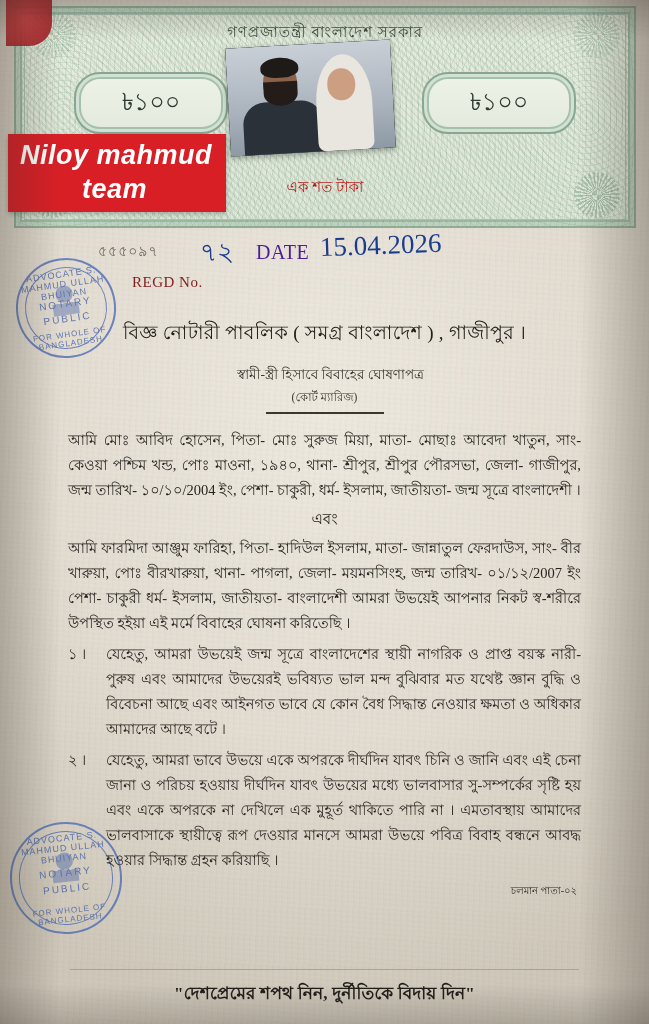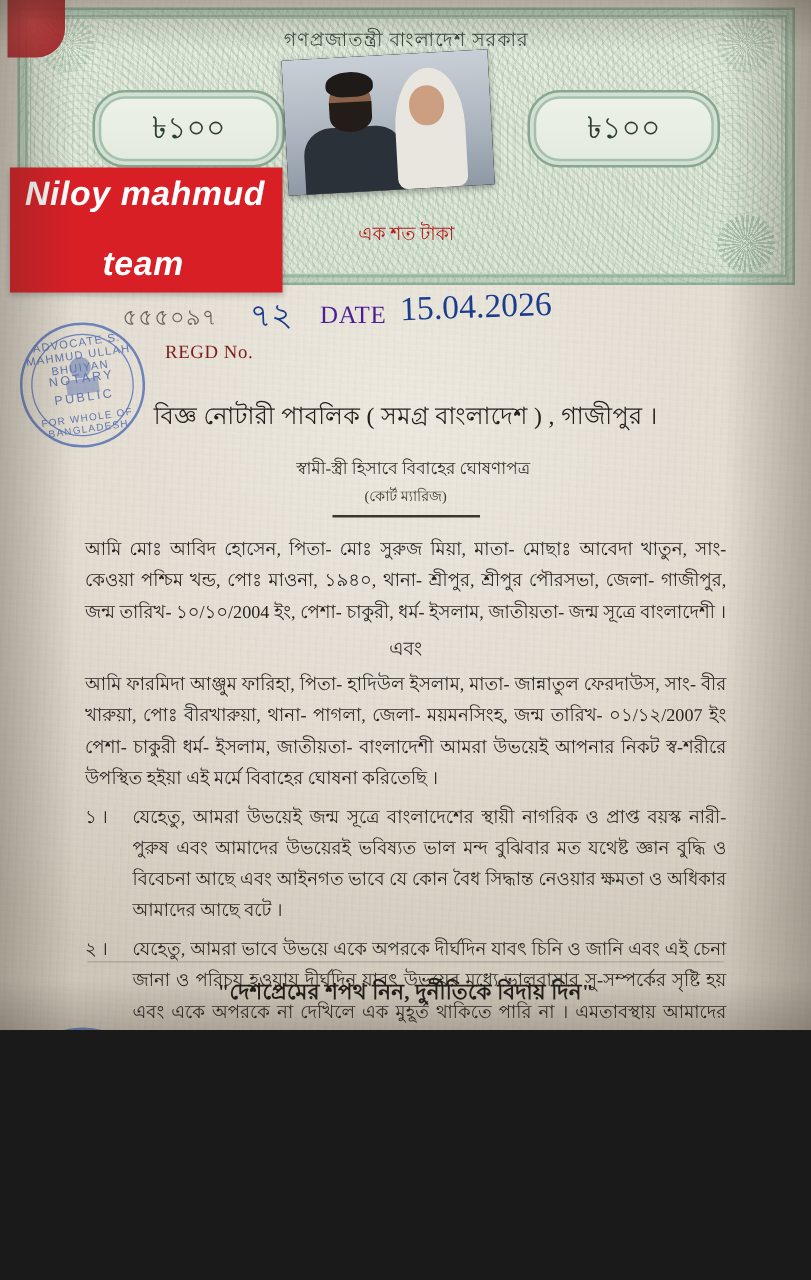--- a/index.html
+++ b/index.html
@@ -3,21 +3,21 @@
 <meta charset="utf-8">
 <style>
   html, body {
     margin: 0;
     padding: 0;
     background: #1a1a1a;
   }
   .page {
     position: relative;
     width: 649px;
-    height: 824px;
+    height: 1024px;
     overflow: hidden;
     background: #ded9cf;
     font-family: "Liberation Serif", serif;
   }
   
   .paper {
     position: absolute;
     inset: 0;
     background:
       radial-gradient(ellipse 80% 60% at 50% 40%, #efeae0 0%, #e3ddd2 55%, #cfc8ba 100%),
@@ -181,21 +181,21 @@
     color: #ffffff;
     font-family: "Liberation Sans", sans-serif;
     font-style: italic;
     font-weight: bold;
     font-size: 27px;
     line-height: 34px;
     padding: 4px 14px 6px 12px;
     letter-spacing: 0.5px;
     box-shadow: 0 2px 5px rgba(0,0,0,0.25);
   }
-  .watermark .l2 { display: block; margin-left: 62px; margin-top: 22px; }
+  .watermark .l2 { display: block; margin-left: 62px; }
 
   
   .corner-red {
     position: absolute;
     left: 6px; top: 0px;
     width: 46px; height: 46px;
     background: radial-gradient(circle at 40% 40%, #d4363a, #9b1d22);
     border-radius: 0 0 50% 0;
     opacity: .92;
   }
@@ -222,21 +222,21 @@
     position: absolute; left: 148px; top: 9px;
     font-size: 20px; color: #4c1d95; letter-spacing: .5px;
   }
   .date-value {
     position: absolute; left: 212px; top: -2px;
     font-size: 27px; color: #1a3c8c;
     transform: rotate(-2deg);
   }
   .regd-serial {
     position: absolute; left: -10px; top: 8px;
-    font-size: 18px; color: #6a645c; letter-spacing: 1px;
+    font-size: 14px; color: #6a645c; letter-spacing: 1px;
   }
 
   
   .seal {
     position: absolute;
     border-radius: 50%;
     border: 2px solid #4a6ab5;
     color: #3c5aa6;
     opacity: 0.78;
   }

